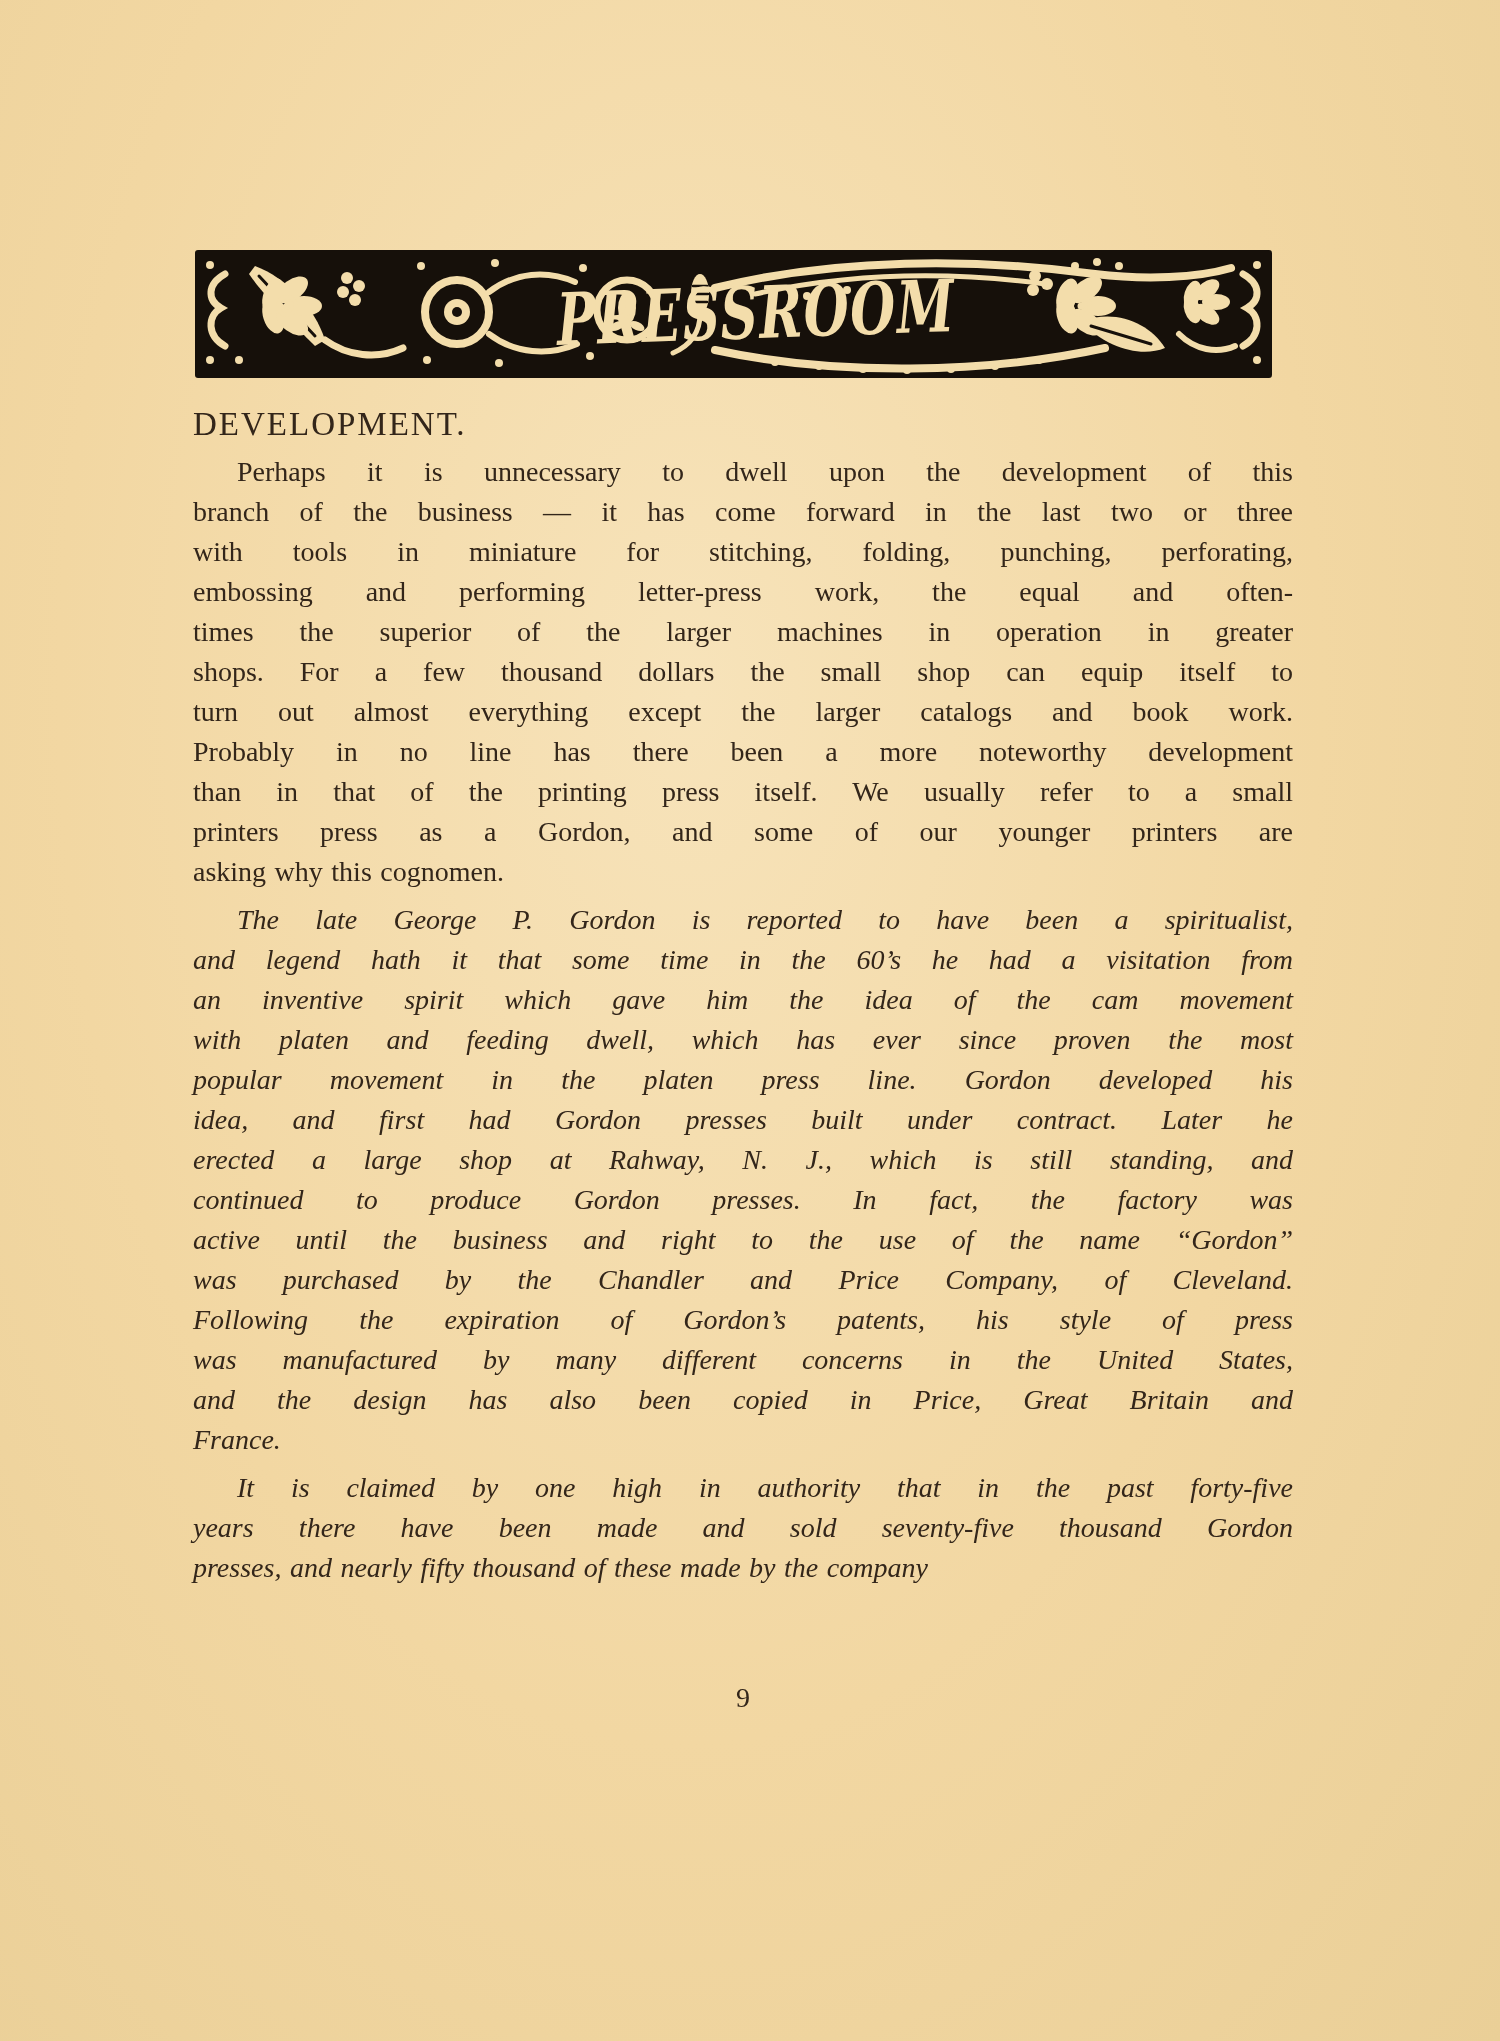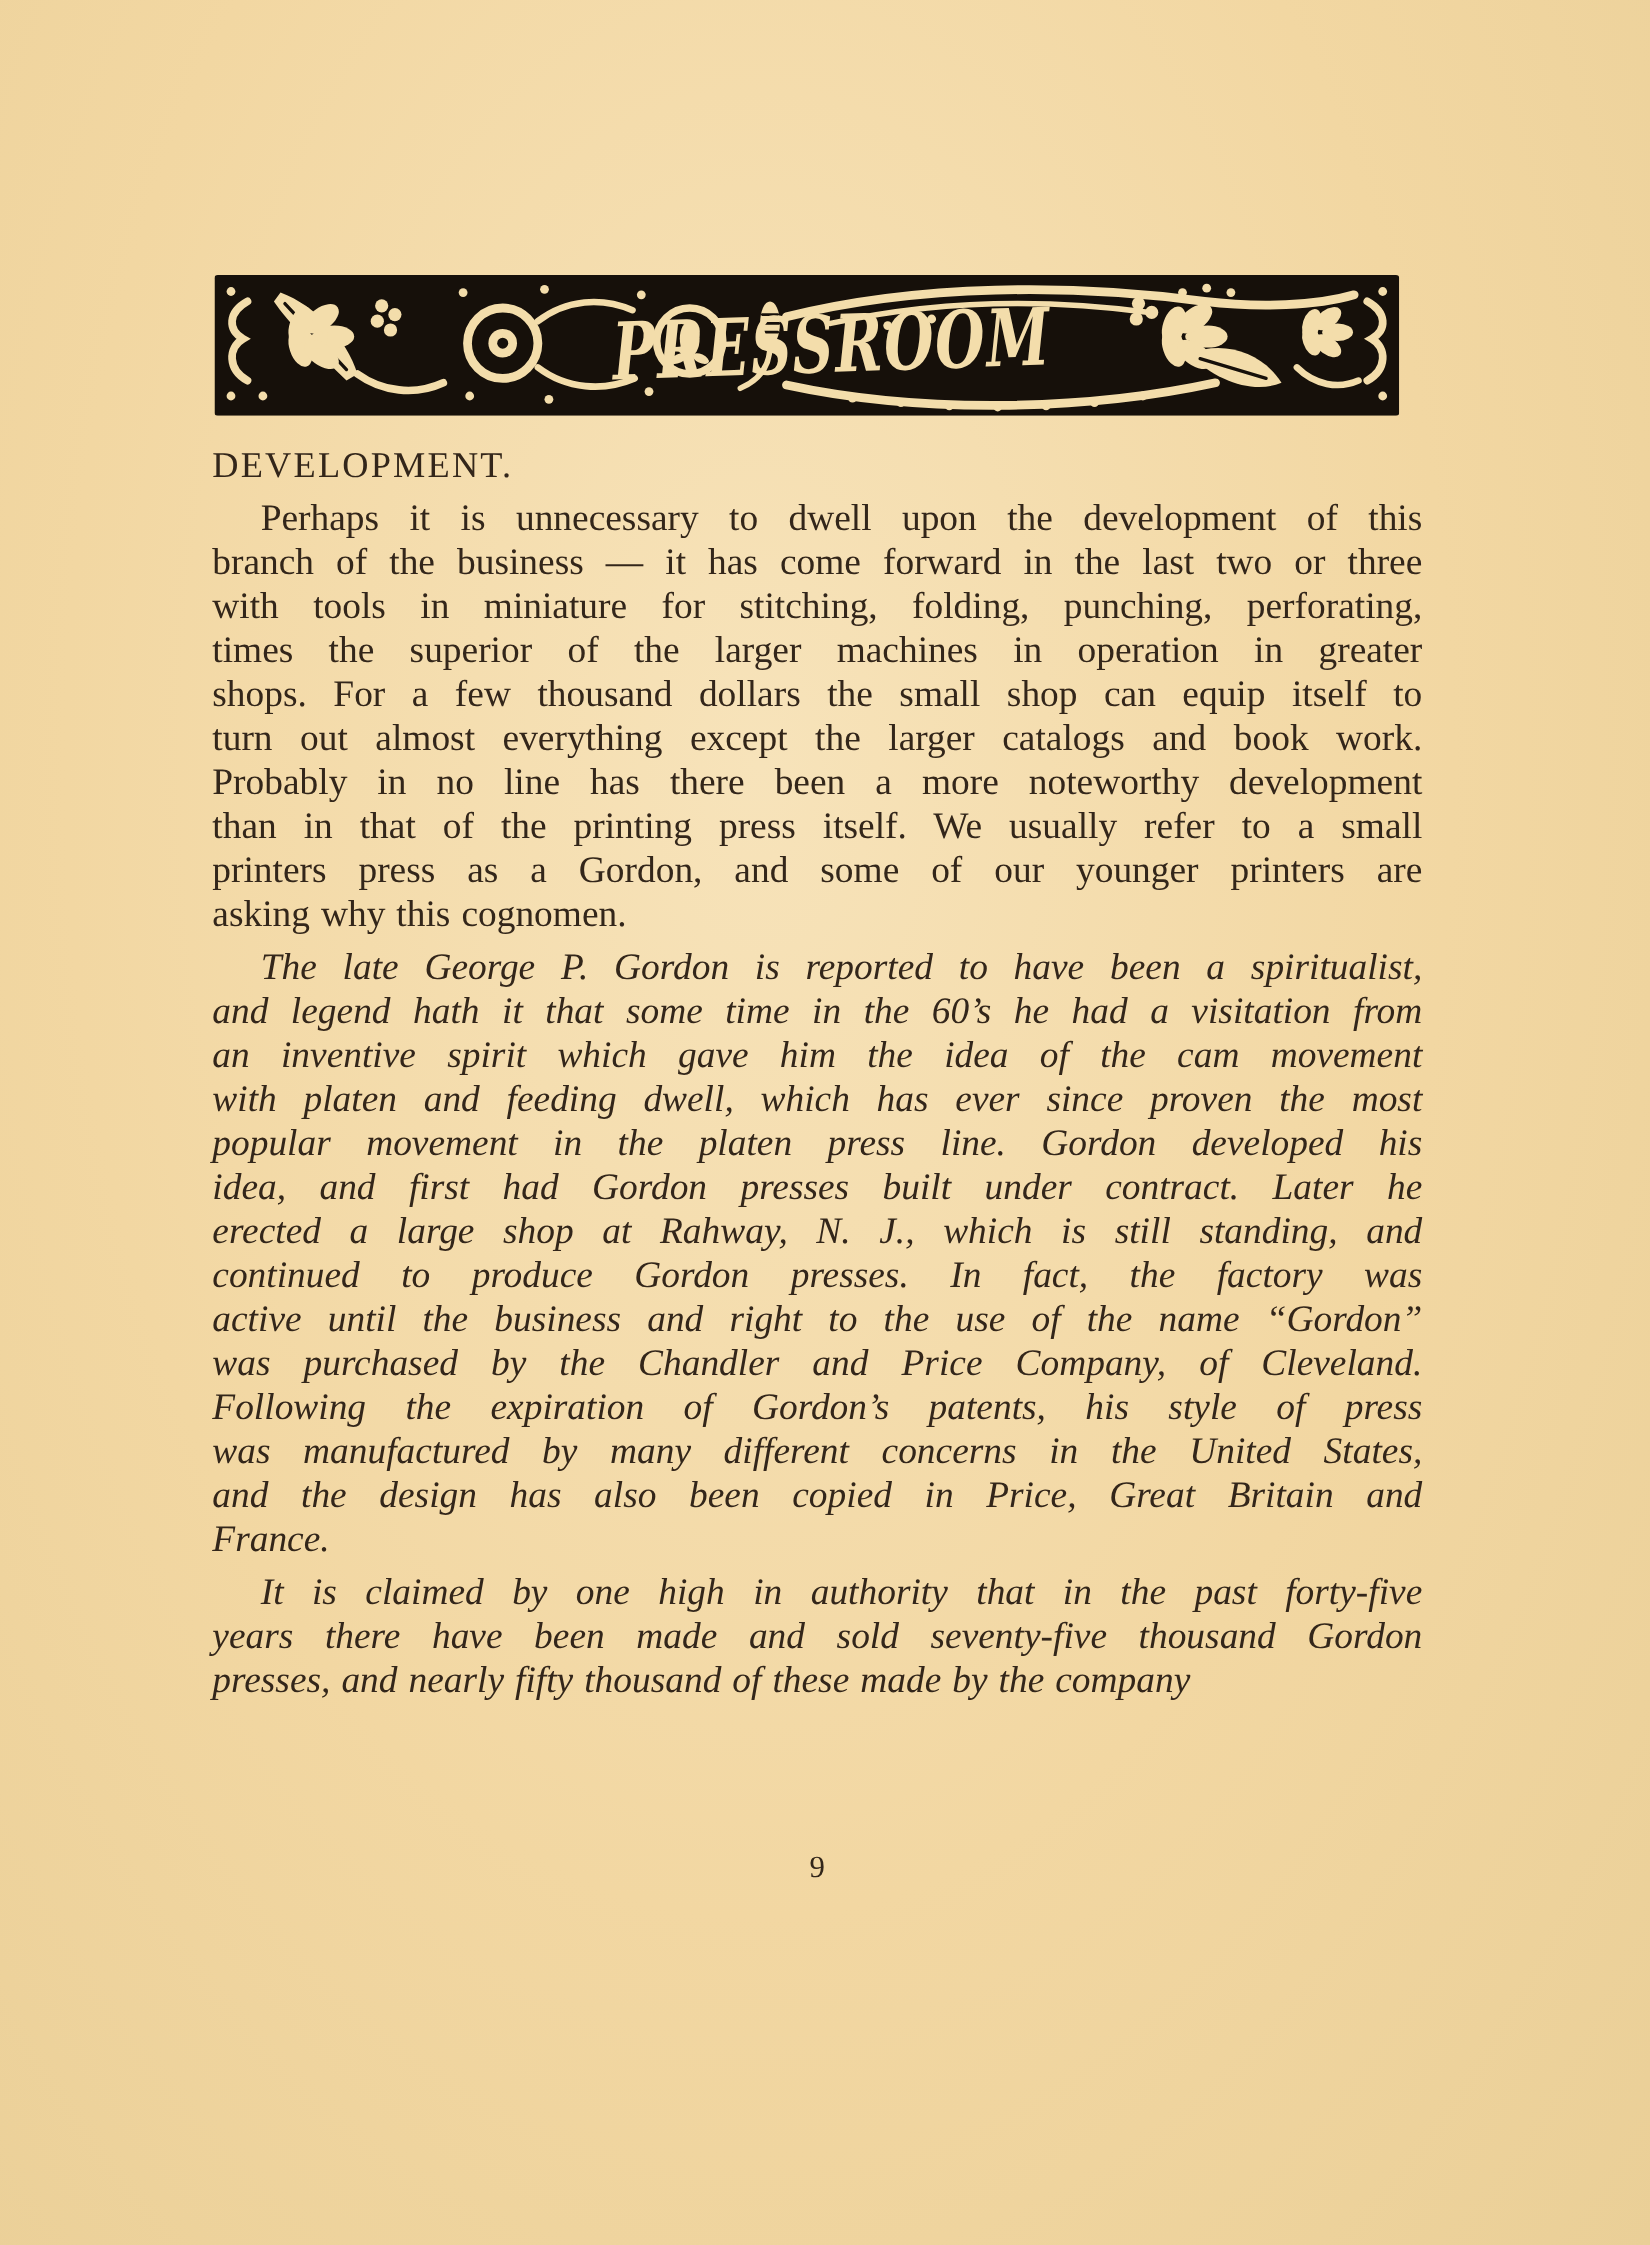--- a/index.html
+++ b/index.html
@@ -23,21 +23,21 @@
   .banner-title{
     fill:var(--banner-cream);
     font-family:"DejaVu Serif", serif;
     font-style:italic;font-weight:bold;
     letter-spacing:2px;
   }
   .heading{
     position:absolute;left:193px;top:404px;width:1100px;
     text-align:left;font-size:33px;line-height:40px;letter-spacing:2px;
   }
-  .body-text{position:absolute;left:193px;top:452px;width:1100px;font-size:34px;}
+  .body-text{position:absolute;left:193px;top:452px;width:1100px;font-size:28px;}
   .paragraph + .paragraph{margin-top:8px;font-style:italic;}
   .line{
     height:40px;line-height:40px;
     text-align:justify;text-align-last:justify;
     word-spacing:1.5px;
   }
   .line.indent{text-indent:44px;}
   .line.last{text-align-last:left;}
   .page-number{
     position:absolute;left:193px;top:1682px;width:1100px;
@@ -162,20 +162,21 @@
     </svg>
   </div>
 
   <div class="heading">DEVELOPMENT.</div>
 
   <div class="body-text">
       <div class="paragraph">
         <div class="line indent">Perhaps it is unnecessary to dwell upon the development of this</div>
         <div class="line">branch of the business — it has come forward in the last two or three</div>
         <div class="line">with tools in miniature for stitching, folding, punching, perforating,</div>
+        <div class="line">embossing and performing letter-press work, the equal and often-</div>
         <div class="line">times the superior of the larger machines in operation in greater</div>
         <div class="line">shops.  For a few thousand dollars the small shop can equip itself to</div>
         <div class="line">turn out almost everything except the larger catalogs and book work.</div>
         <div class="line">Probably in no line has there been a more noteworthy development</div>
         <div class="line">than in that of the printing press itself.  We usually refer to a small</div>
         <div class="line">printers press as a Gordon, and some of our younger printers are</div>
         <div class="line last">asking why this cognomen.</div>
       </div>
       <div class="paragraph">
         <div class="line indent">The late George P. Gordon is reported to have been a spiritualist,</div>

